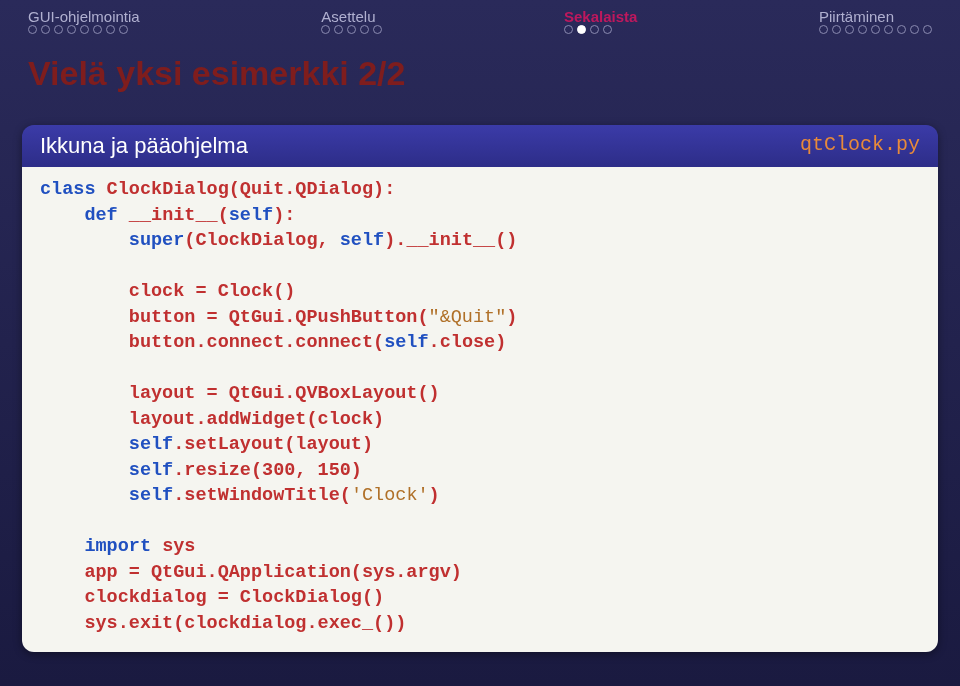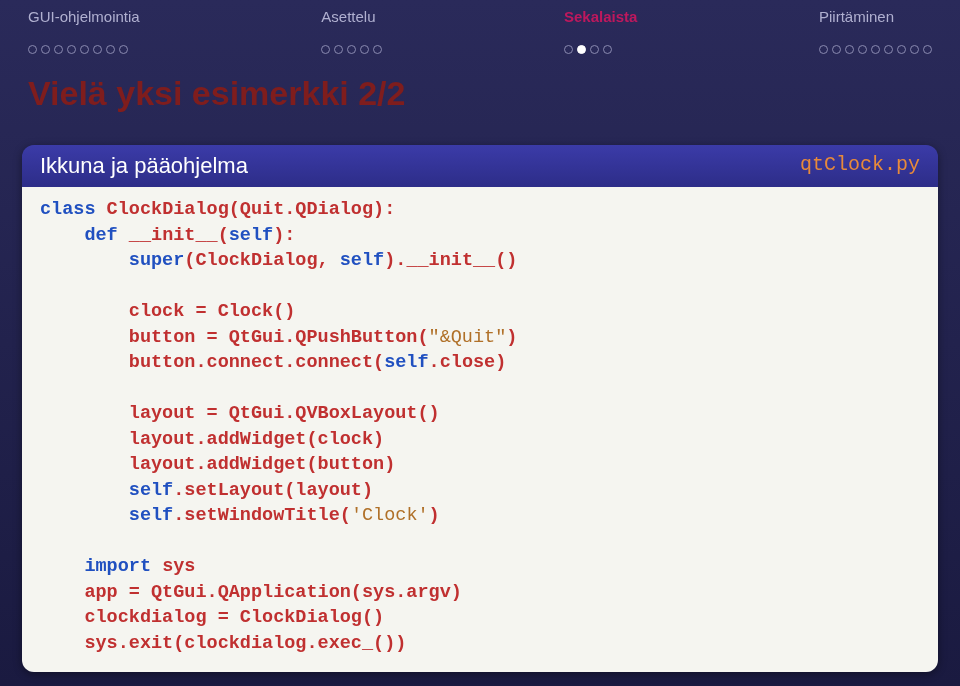--- a/index.html
+++ b/index.html
@@ -18,21 +18,21 @@
     padding: 8px 28px 2px 28px;
   }
   .nav-item {
     display: flex;
     flex-direction: column;
     align-items: flex-start;
   }
   .nav-label {
     font-size: 15px;
     color: #b0b0d0;
-    margin-bottom: 20px;
+    margin-bottom: 0;
   }
   .nav-item.active .nav-label { color: #be185d; font-weight: bold; }
   .dots { display: flex; gap: 4px; }
   .dot {
     width: 9px; height: 9px; border-radius: 50%;
     border: 1px solid #8a8ab0;
   }
   .dot.filled { background: #ffffff; border-color: #ffffff; }
   .page-title {
     font-size: 34px;
@@ -142,22 +142,22 @@
       <div class="codeline indent0"><span class="blue">class</span><span class="red"> ClockDialog(Quit.QDialog):</span></div>
       <div class="codeline indent1"><span class="blue">def</span><span class="red"> __init__(</span><span class="blue">self</span><span class="red">):</span></div>
       <div class="codeline indent2"><span class="blue">super</span><span class="red">(ClockDialog, </span><span class="blue">self</span><span class="red">).__init__()</span></div>
       <div class="gap"></div>
       <div class="codeline indent2"><span class="red">clock = Clock()</span></div>
       <div class="codeline indent2"><span class="red">button = QtGui.QPushButton(</span><span class="str">"&amp;Quit"</span><span class="red">)</span></div>
       <div class="codeline indent2"><span class="red">button.connect.connect(</span><span class="blue">self</span><span class="red">.close)</span></div>
       <div class="gap"></div>
       <div class="codeline indent2"><span class="red">layout = QtGui.QVBoxLayout()</span></div>
       <div class="codeline indent2"><span class="red">layout.addWidget(clock)</span></div>
-      <div class="codeline indent2"><span class="red">layout.addWidget(button)</span></div>
       <div class="codeline indent2"><span class="blue">self</span><span class="red">.setLayout(layout)</span></div>
+      <div class="codeline indent2"><span class="blue">self</span><span class="red">.resize(300, 150)</span></div>
       <div class="codeline indent2"><span class="blue">self</span><span class="red">.setWindowTitle(</span><span class="str">'Clock'</span><span class="red">)</span></div>
       <div class="gap"></div>
       <div class="codeline indent1"><span class="blue">import</span><span class="red"> sys</span></div>
       <div class="codeline indent1"><span class="red">app = QtGui.QApplication(sys.argv)</span></div>
       <div class="codeline indent1"><span class="red">clockdialog = ClockDialog()</span></div>
       <div class="codeline indent1"><span class="red">sys.exit(clockdialog.exec_())</span></div>
     </div>
 </div>
 
 </body></html>

